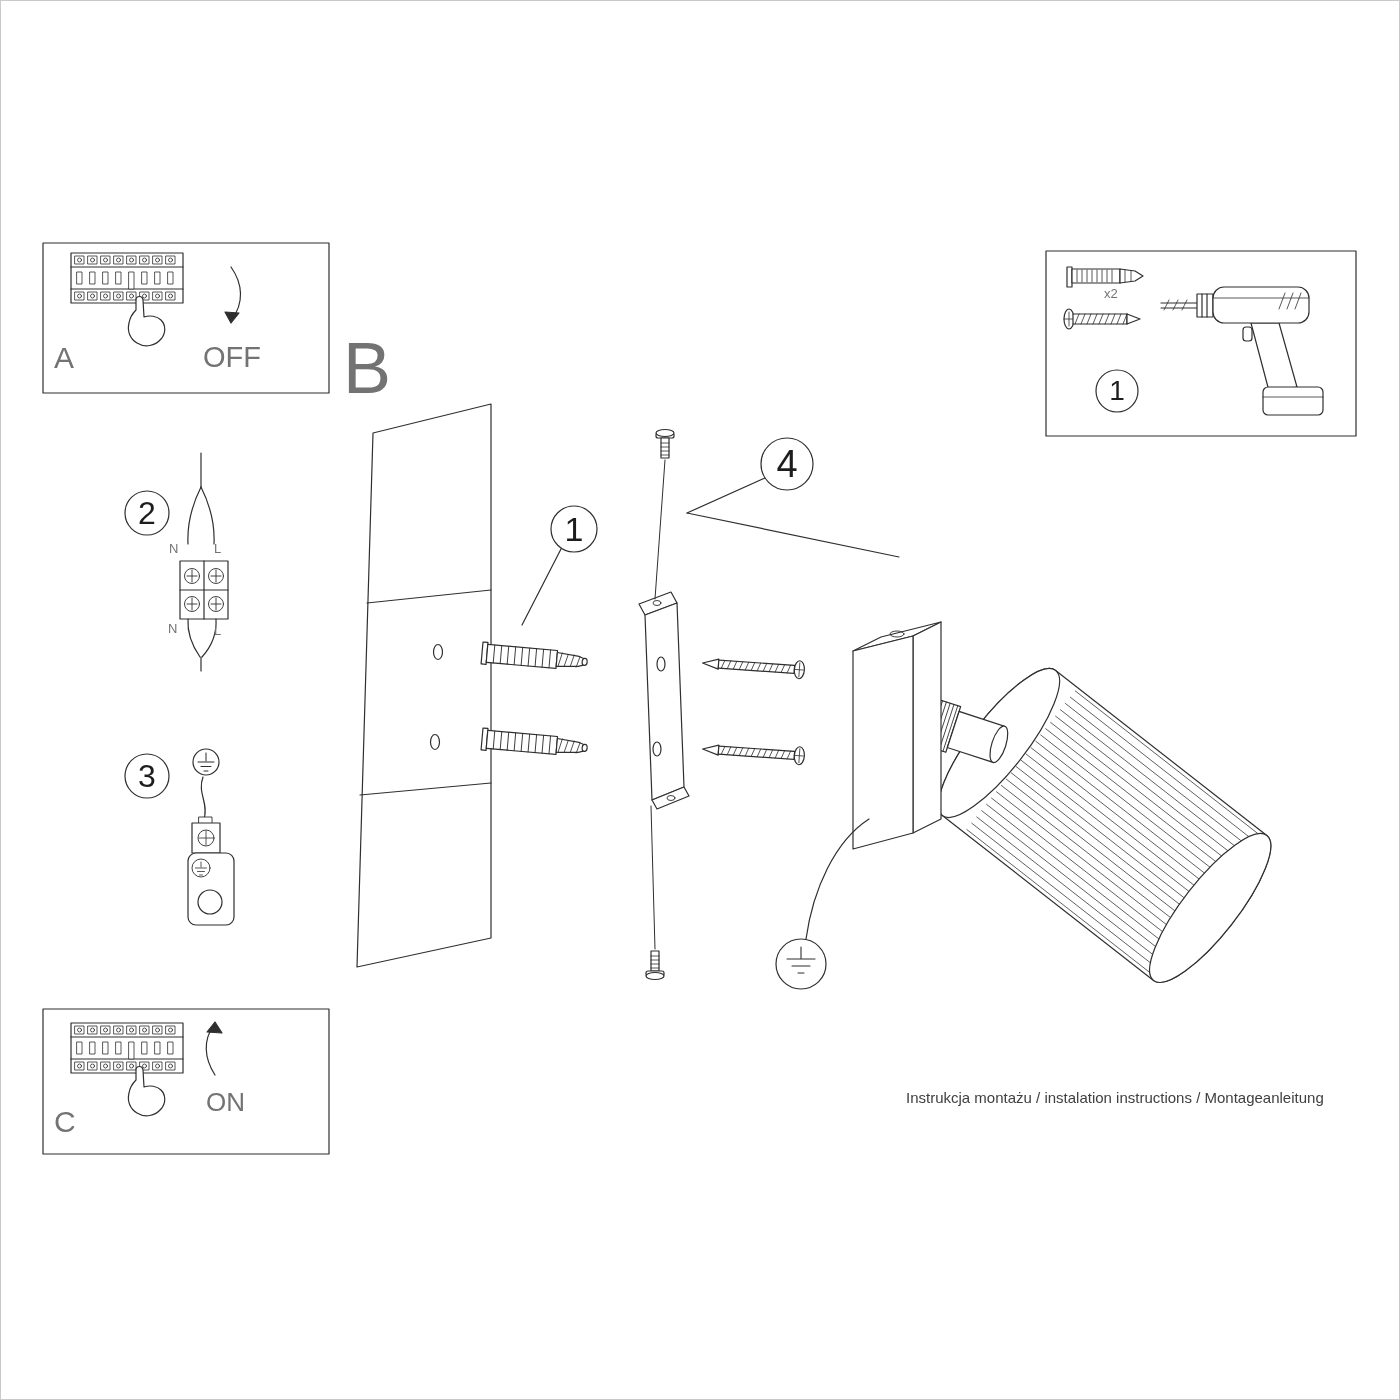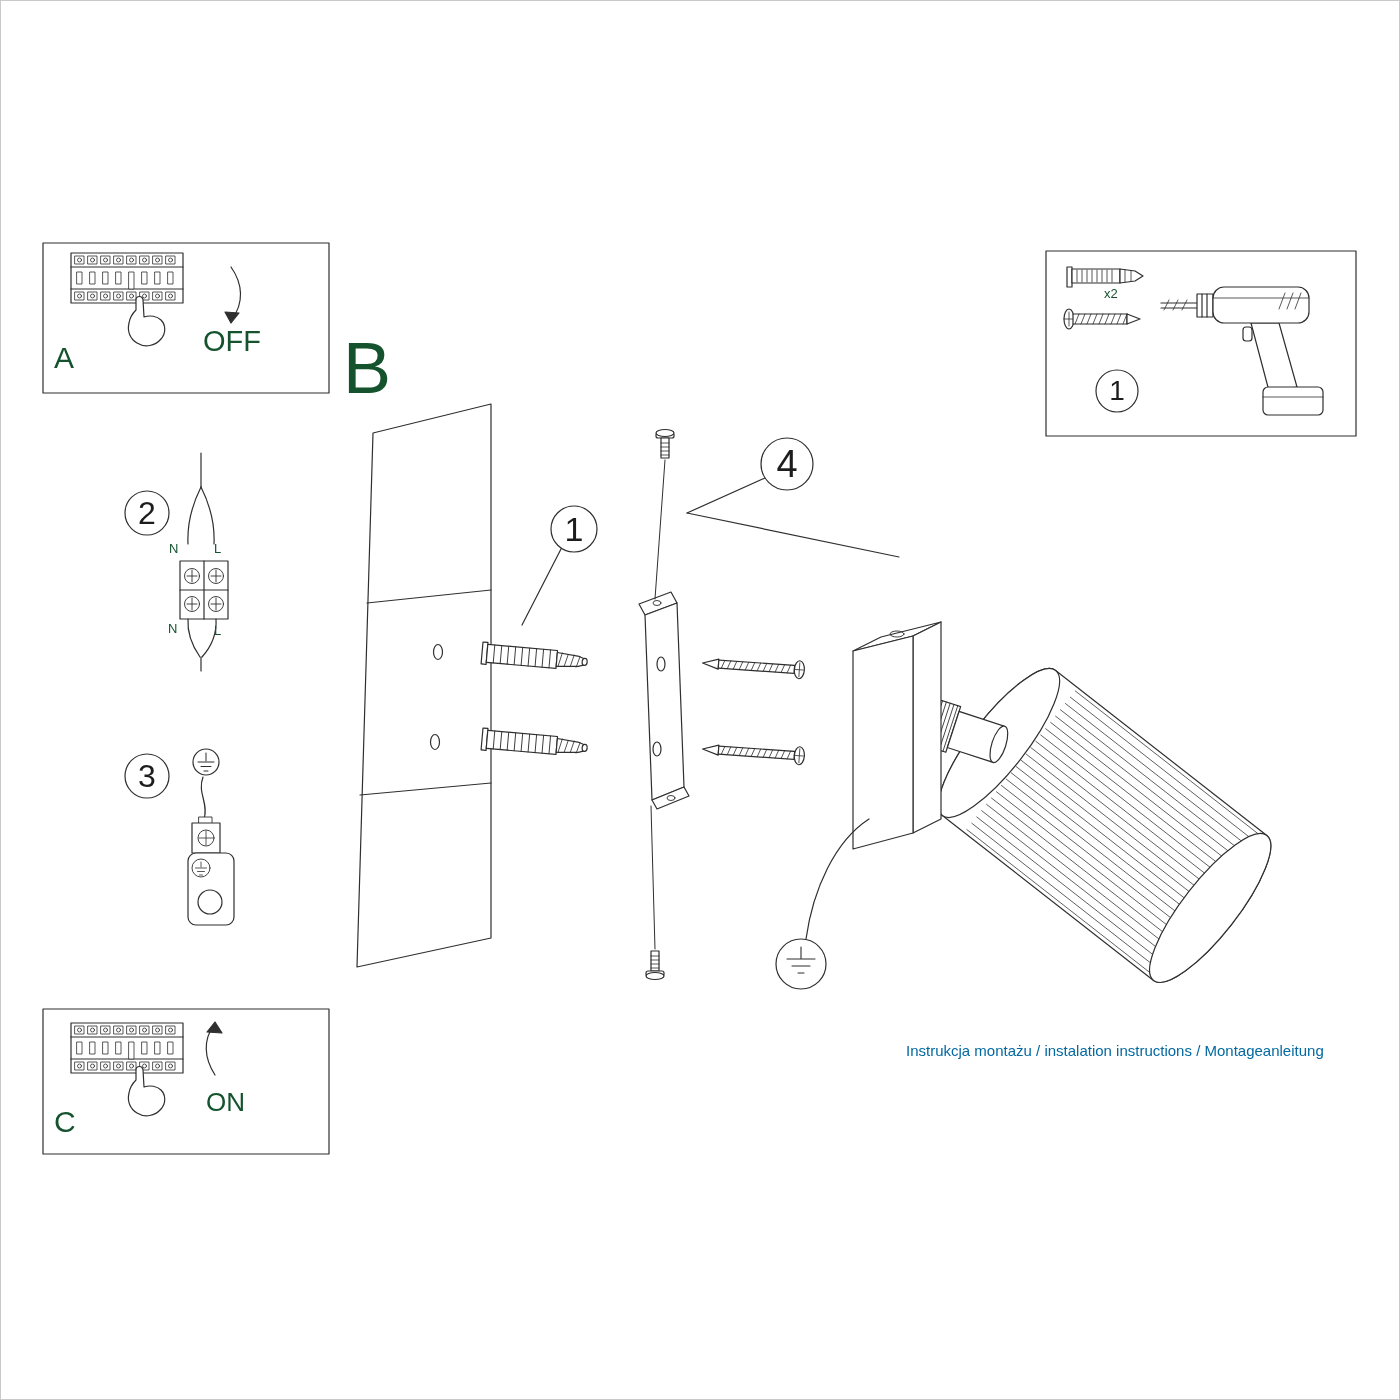--- a/index.html
+++ b/index.html
@@ -2,28 +2,28 @@
 <html><head>
 <meta charset="utf-8">
 <style>
   html,body { margin:0; padding:0; background:#fff; }
   .page {
     position:relative; width:1400px; height:1400px; background:#ffffff;
     box-sizing:border-box; border:1px solid #c9c9c9; overflow:hidden;
     font-family:"Liberation Sans","DejaVu Sans",sans-serif; color:#222;
   }
   svg.art { position:absolute; left:0; top:0; width:1400px; height:1400px; }
-  .t { position:absolute; white-space:nowrap; color:#14532d; }
+  .t { position:absolute; white-space:nowrap; color:#737373; }
   .num {
     position:absolute; transform:translate(-50%,-50%);
     color:#1d1d1d; font-weight:400;
   }
   .footer {
-    position:absolute; left:905px; top:1038px; width:460px;
-    font-size:15px; line-height:23px; color:#0369a1;
+    position:absolute; left:905px; top:1085px; width:460px;
+    font-size:15px; line-height:23px; color:#404040;
   }
   .footer p { margin:0; }
 </style>
 </head>
 <body>
 
 <div class="page">
 
 <svg class="art" viewBox="0 0 1400 1400" xmlns="http://www.w3.org/2000/svg">
   <defs>
@@ -266,21 +266,21 @@
     </g>
 
     <circle cx="573" cy="528" r="23" fill="#fff"></circle>
     <circle cx="786" cy="463" r="26" fill="#fff"></circle>
   </g>
 </svg>
 
 <span class="t" style="left:342px; top:326px; font-size:72px;">B</span>
 
 <span class="t" style="left:53px; top:340px; font-size:30px;">A</span>
-<span class="t" style="left:202px; top:324px; font-size:29px;">OFF</span>
+<span class="t" style="left:202px; top:340px; font-size:29px;">OFF</span>
 
 <span class="t" style="left:53px; top:1104px; font-size:30px;">C</span>
 <span class="t" style="left:205px; top:1086px; font-size:26px;">ON</span>
 
 <span class="num" style="left:146px; top:512px; font-size:32px;">2</span>
 <span class="num" style="left:146px; top:775px; font-size:32px;">3</span>
 <span class="num" style="left:573px; top:528px; font-size:34px;">1</span>
 <span class="num" style="left:786px; top:463px; font-size:38px;">4</span>
 <span class="num" style="left:1116px; top:390px; font-size:28px;">1</span>
 

